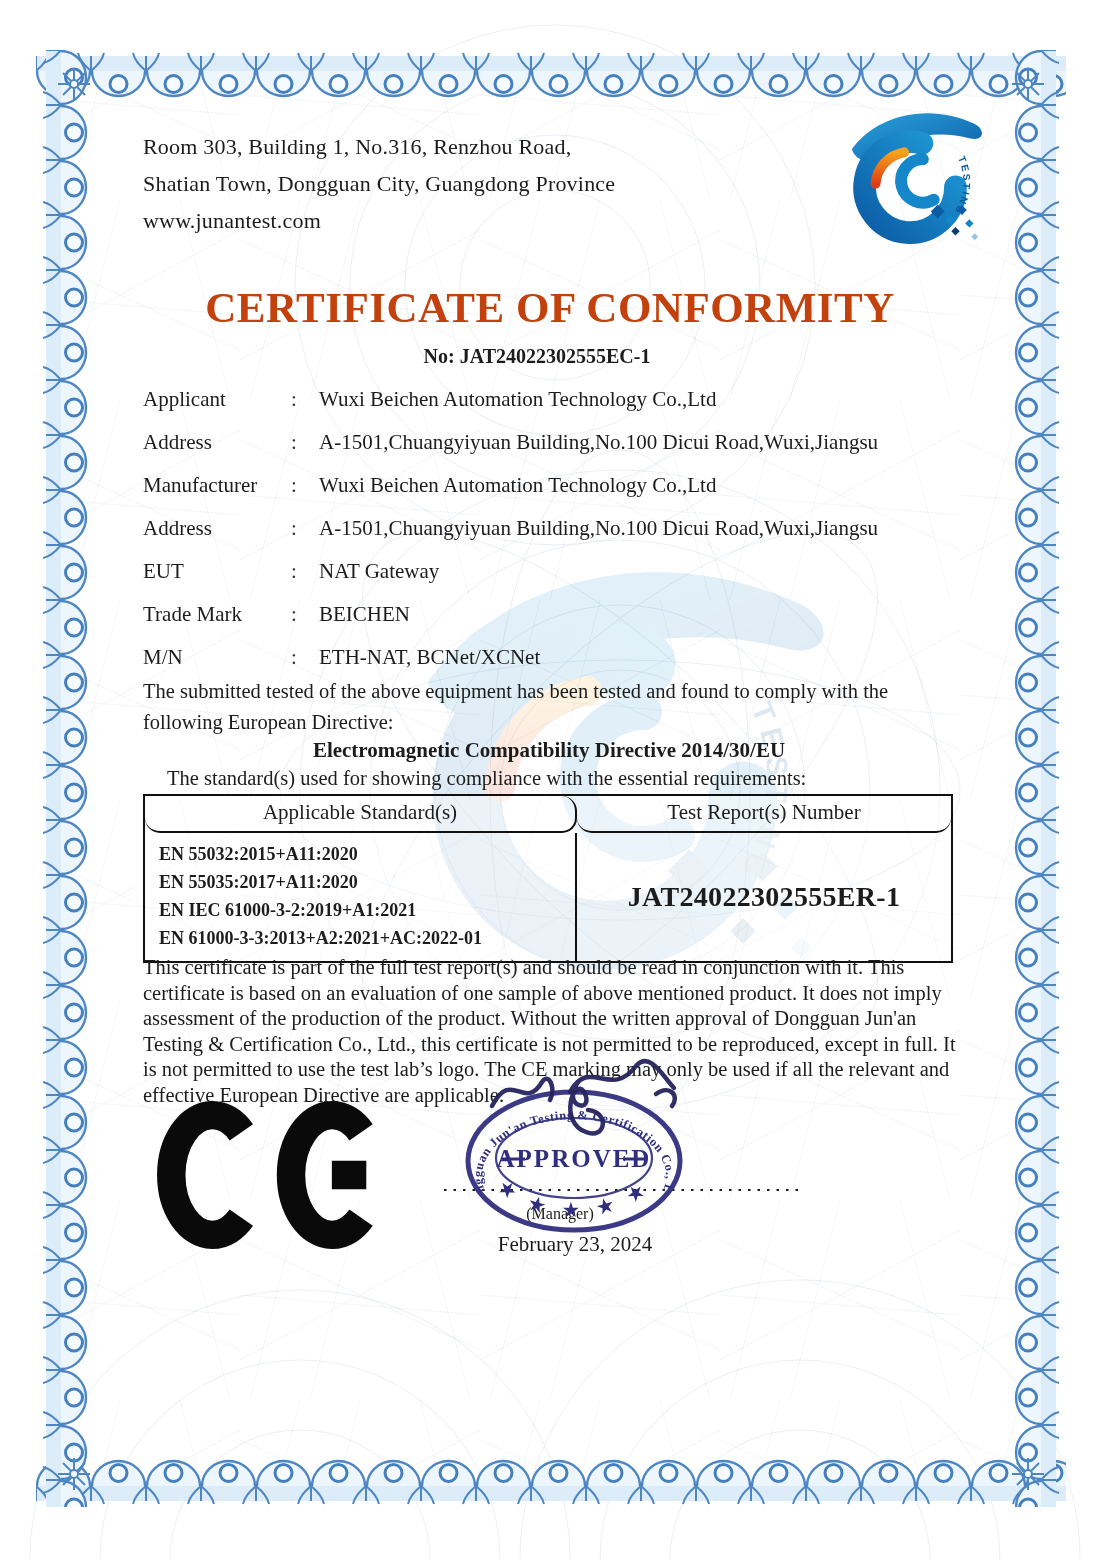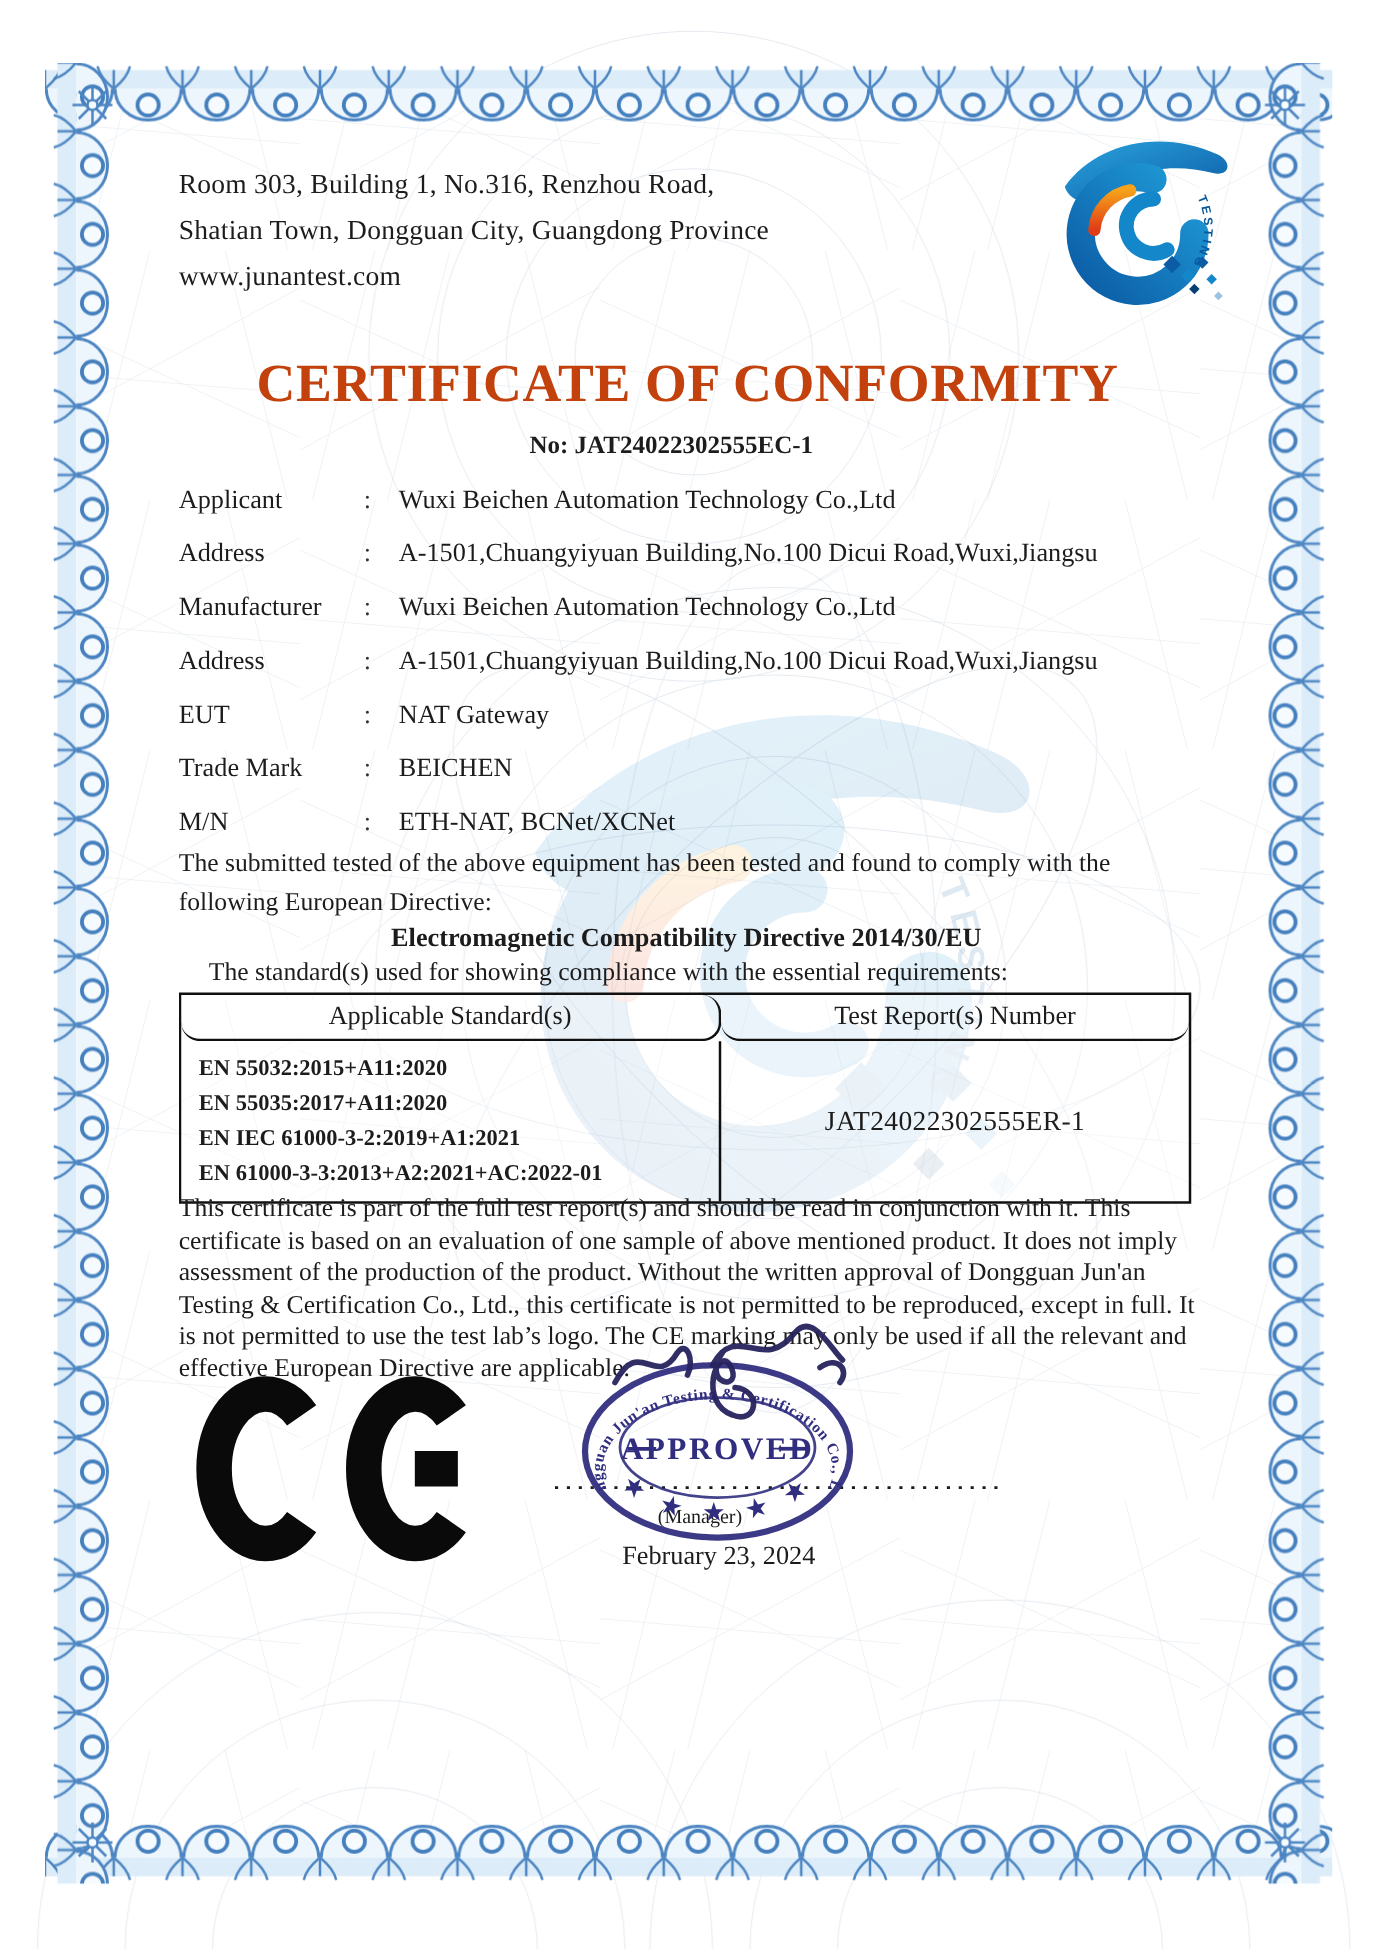--- a/index.html
+++ b/index.html
@@ -29,21 +29,21 @@
   .standards-intro { left:143px; top:767px; width:812px; font-size:20.5px;margin-left:24px; }
 
   
   .std-table { left:143px; top:794px; width:806px; border:2px solid #101010;
                display:grid; grid-template-columns:53.6% 46.4%; background:rgba(255,255,255,0.35); }
   .std-th { text-align:center; font-size:21px; padding:4px 0 6px 0; border-bottom:2px solid #101010;border-radius:15px; }
   .std-th-left { border-right:2px solid #101010; }
   .std-body-left { border-right:2px solid #101010; padding:7px 14px 9px 14px; }
   .std-line { font-size:18px; font-weight:bold; line-height:28px; }
   .std-body-right { display:flex; align-items:center; justify-content:center;
-                    font-size:22px; font-weight:normal; letter-spacing:.3px; }
+                    font-size:28px; font-weight:bold; letter-spacing:.3px; }
 
   .disclaimer { left:143px; top:955px; width:818px; font-size:20.5px; line-height:25.5px; }
 
   
   .manager { left:390px; top:1205px; width:340px; text-align:center; font-size:16px; }
   .stamp-date { left:390px; top:1232px; width:370px; text-align:center; font-size:21px; }
 </style>
 </head>
 <body>
 

